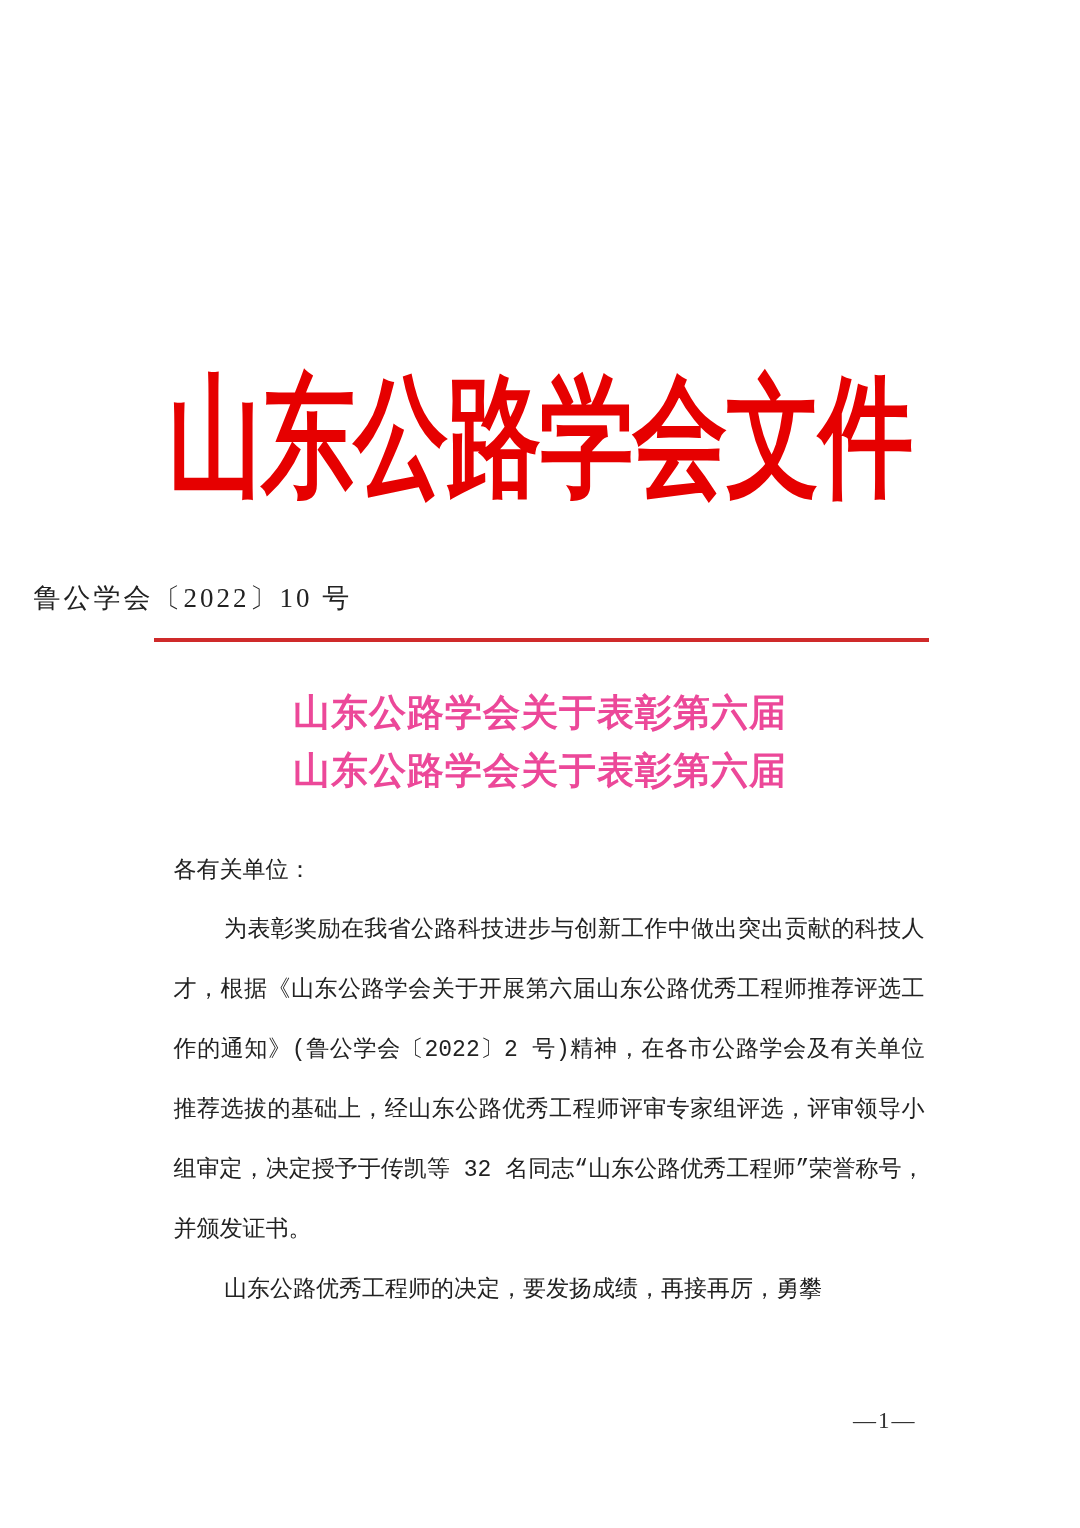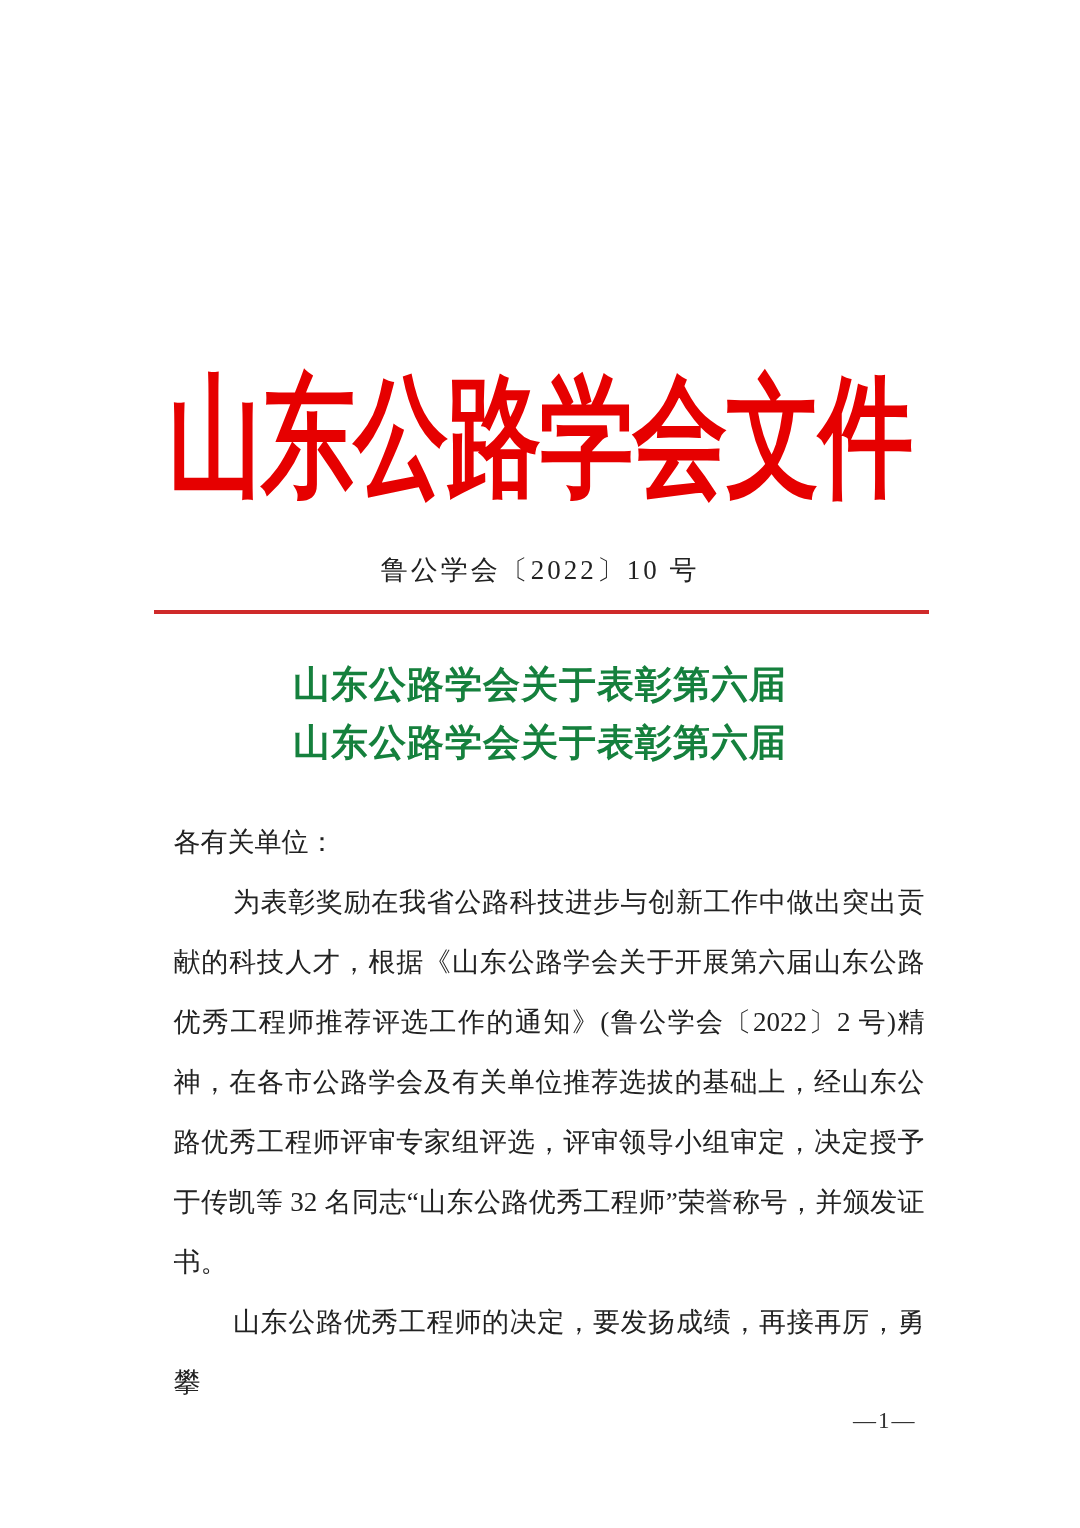--- a/index.html
+++ b/index.html
@@ -24,54 +24,55 @@
     font-size: 94px;
     font-weight: bold;
     letter-spacing: -1px;
     color: #e60000;
     transform: scaleY(1.40);
     transform-origin: center center;
     white-space: nowrap;
   }
 
   .doc-number {
-    margin-top: 68px;
-    text-align: center;
+    margin-top: 96px;
+    text-align: left;
     font-size: 27px;
     letter-spacing: 3px;
     color: #222222;
   }
 
   .red-line {
     margin: 22px 118px 0 120px;
     height: 4px;
     background: #cf2a2a;
   }
 
   .doc-title {
     margin-top: 42px;
     text-align: center;
     font-size: 37px;
     font-weight: bold;
     line-height: 58px;
-    color: #15803d;
+    color: #ec4899;
     letter-spacing: 1px;
   }
 
   .body-text {
     margin: 40px 122px 0 140px;
-    font-size: 27px;
+    font-size: 23px;
     line-height: 60px;
     color: #222222;
     text-align: justify;
   }
 
   .body-text p.para {
     text-indent: 2.2em;
     text-align: justify;
+    font-family: Liberation Mono, monospace;
   }
 
   .salutation {
     text-indent: 0;
   }
 
   .page-number {
     position: absolute;
     top: 1408px;
     right: 130px;

